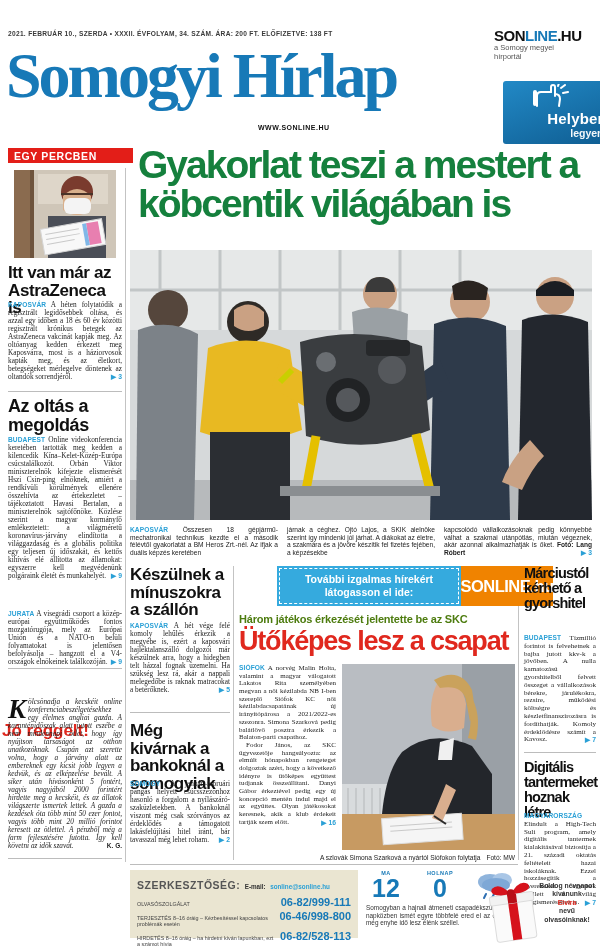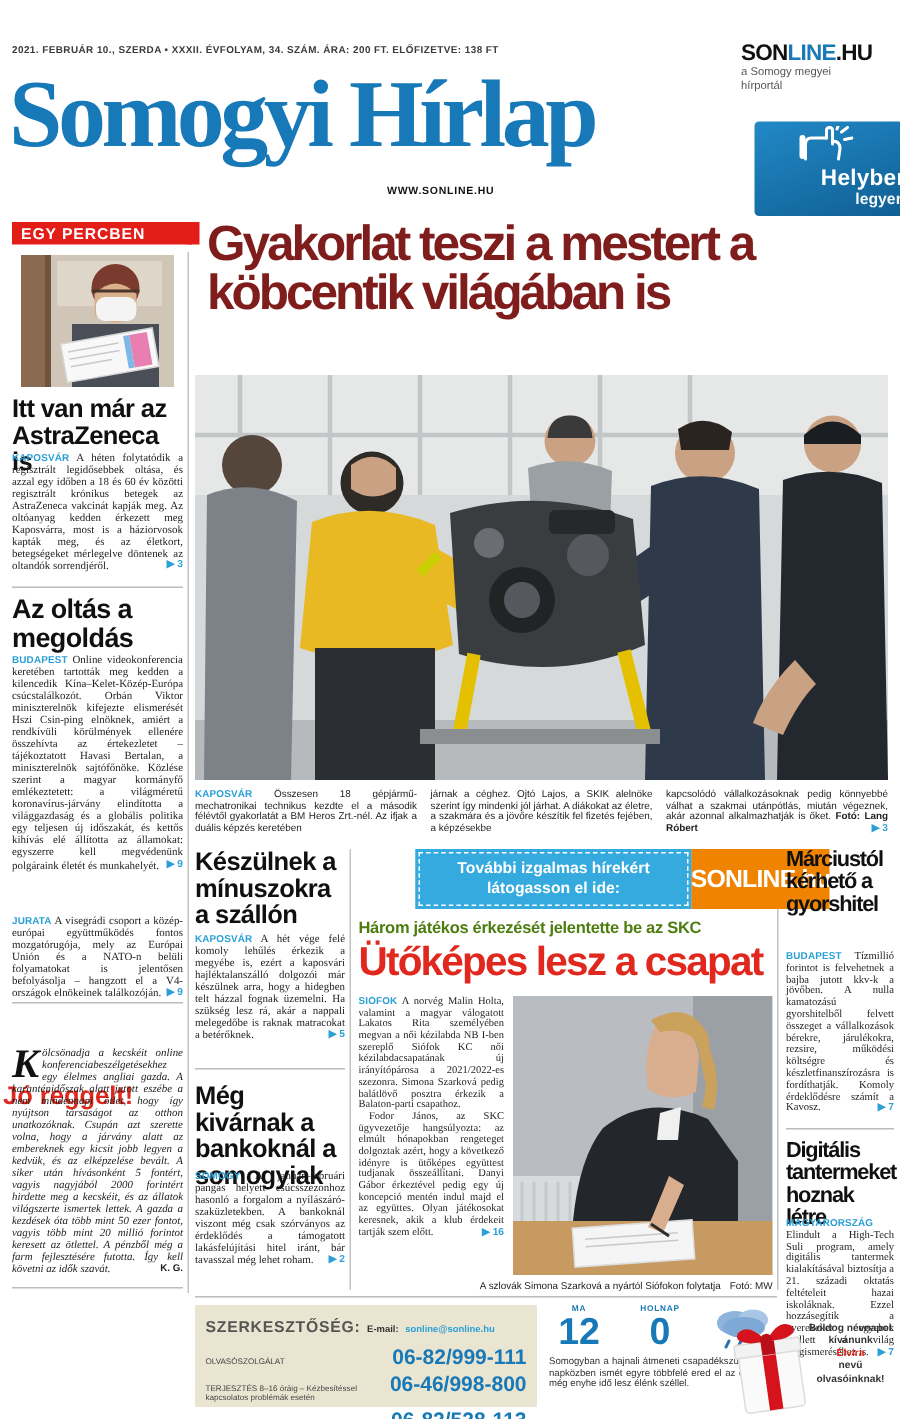--- a/index.html
+++ b/index.html
@@ -16,21 +16,21 @@
             font-size:64px;letter-spacing:-3px;line-height:1;}
   .website{font-size:7px;font-weight:700;color:#111;letter-spacing:.5px;}
   .logo-son{font-size:15px;font-weight:800;letter-spacing:-.5px;color:#111;}
   .logo-son .b{color:var(--blue);}
   .tagline{font-size:7.5px;color:#555;line-height:1.15;}
   .badge{background:linear-gradient(160deg,#2289c6,#0f5e93);border-radius:3px;color:#fff;text-align:center;}
   .badge .l1{font-size:15px;font-weight:800;letter-spacing:.2px;}
   .badge .l2{font-size:10.5px;font-weight:600;opacity:.95;}
   .secbar{background:#e31e18;color:#fff;font-size:10.5px;font-weight:800;letter-spacing:.6px;
           display:flex;align-items:center;padding-left:6px;}
-  .h1{font-weight:800;font-size:33px;line-height:.99;letter-spacing:-2px;color:#7f1d1d;}
+  .h1{font-weight:800;font-size:39px;line-height:.99;letter-spacing:-2px;color:#15803d;}
   .h2{font-weight:800;color:#101010;line-height:1.03;letter-spacing:-.4px;}
   .h2.s{font-size:17px;}  .h2.m{font-size:17px;} .h2.c{font-size:14.5px;letter-spacing:-.8px;}
   .p{font-family:"Liberation Serif",serif;font-size:7.3px;line-height:1.1;text-align:justify;color:#1d1d1d;}
   .p.sm{font-size:7px;}
   .k{color:var(--kw);font-weight:700;font-family:"Liberation Sans",sans-serif;font-size:6.6px;letter-spacing:.1px;}
   .pref{color:var(--kw);font-weight:700;font-family:"Liberation Sans",sans-serif;font-size:6.8px;float:right;}
   .cap{font-size:6.6px;line-height:1.15;color:#222;text-align:justify;font-family:"Liberation Sans",sans-serif;}
   .cap .credit{font-weight:800;}
   .vline{background:#c3c3c3;width:1px;}
   .hline{background:#bcbcbc;height:1px;}
@@ -46,21 +46,21 @@
       display:flex;flex-direction:column;align-items:center;justify-content:center;color:#fff;
       font-weight:800;font-size:10.5px;line-height:1.25;}
   .bannerorange{background:var(--orange);display:flex;align-items:center;justify-content:center;
       color:#fff;font-weight:800;font-size:16.5px;letter-spacing:-.5px;}
   .contact{background:var(--beige);padding:5px 7px;box-sizing:border-box;}
   .contact .t{font-size:10.5px;font-weight:700;color:#555;letter-spacing:.5px;}
   .contact .em{font-size:6.3px;font-weight:700;color:#333;}
   .contact .ema{color:var(--kw);font-weight:700;}
   .crow{display:flex;align-items:baseline;margin-top:2.5px;}
   .crow .lbl{flex:1;font-size:5.4px;color:#444;line-height:1.1;}
-  .crow .ph{font-size:14px;font-weight:800;color:var(--blue);margin-left:4px;white-space:nowrap;}
+  .crow .ph{font-size:11px;font-weight:800;color:var(--blue);margin-left:4px;white-space:nowrap;}
   .wnum{color:var(--blue);font-weight:800;font-size:25px;line-height:1;text-align:center;}
   .wlab{color:var(--blue);font-weight:800;font-size:5.5px;text-align:center;letter-spacing:.5px;}
   .wtext{font-size:6.4px;line-height:1.2;text-align:justify;color:#333;font-family:"Liberation Sans",sans-serif;}
   .nameday{font-size:6.8px;line-height:1.25;text-align:center;color:#333;font-weight:600;}
   .nameday .nm{color:#e0281e;font-weight:800;}
   .barcode-bars{height:40px;background:repeating-linear-gradient(90deg,#000 0 2px,#fff 2px 3px,#000 3px 6px,#fff 6px 8px,#000 8px 9px,#fff 9px 12px);}
   .bcnum{font-size:7px;font-weight:700;text-align:right;letter-spacing:1px;}
   .bcdig{font-size:7.5px;letter-spacing:2.5px;font-family:"DejaVu Sans Mono",monospace;}
 </style>
 </head>

